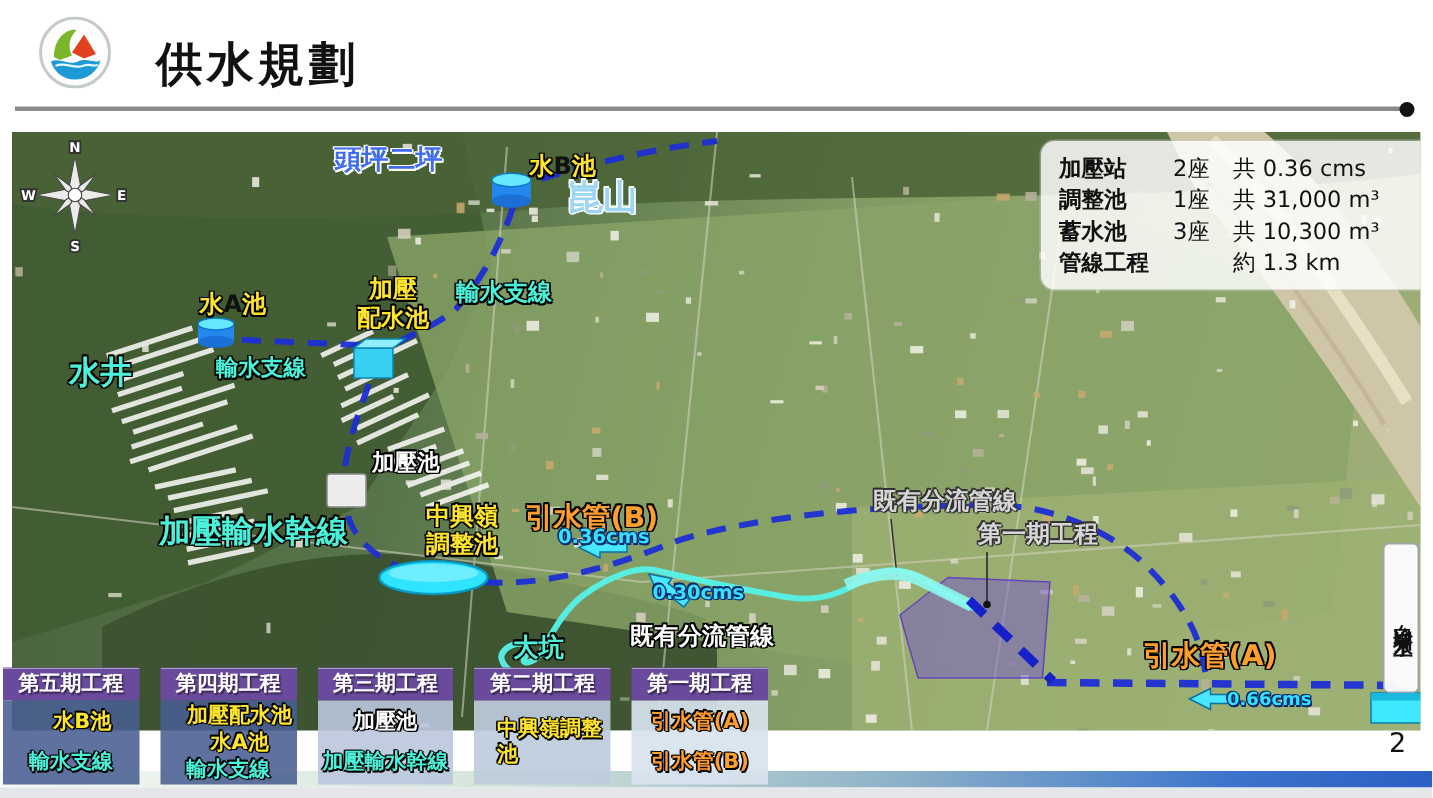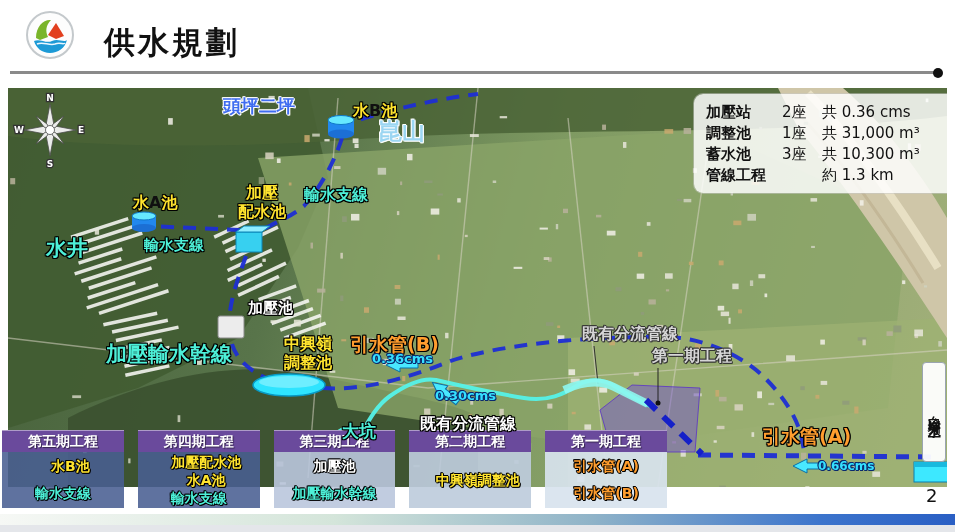--- a/index.html
+++ b/index.html
@@ -33,21 +33,21 @@
           border:1px solid #9aa4b0;border-radius:4px;color:#111;font-size:13px;font-weight:bold;
           writing-mode:vertical-rl;text-orientation:upright;letter-spacing:2px;line-height:22px;
           display:flex;align-items:center;justify-content:center;z-index:7;}
   
   .infobox{position:absolute;left:686px;top:6px;width:250px;background:rgba(255,255,255,.84);
            border-radius:9px;padding:8px 10px 7px 12px;z-index:8;box-shadow:0 0 0 1px rgba(200,200,200,.5);}
   .inforow{display:grid;grid-template-columns:76px 40px auto;font-size:15px;line-height:21px;color:#111;}
   .inforow .il{font-weight:bold;}
   .inforow .ic{font-weight:normal;}
   
-  .ptable{position:absolute;left:2px;top:430px;width:665px;height:78px;display:flex;gap:14px;z-index:5;}
+  .ptable{position:absolute;left:2px;top:445px;width:510px;height:78px;display:flex;gap:14px;z-index:5;}
   .pcol{flex:1;display:flex;flex-direction:column;}
   .phead{height:22px;line-height:22px;text-align:center;color:#fff;font-size:14px;font-weight:bold;
          background:#6a4a9c;box-shadow:inset 0 1px 0 rgba(255,255,255,.45);
          text-shadow:1px 1px 1px rgba(0,0,0,.5);}
   .pbody{flex:1;display:flex;flex-direction:column;justify-content:space-around;align-items:center;padding:1px 0;}
   .pitem{font-size:14px;font-weight:bold;line-height:17px;
          text-shadow:1px 0 #000,-1px 0 #000,0 1px #000,0 -1px #000,1px 1px #000,-1px -1px #000;}
   .bg-dark{background:rgba(73,95,146,.88);}
   .bg-light1{background:rgba(186,199,221,.9);}
   .bg-light2{background:rgba(190,204,220,.92);}

